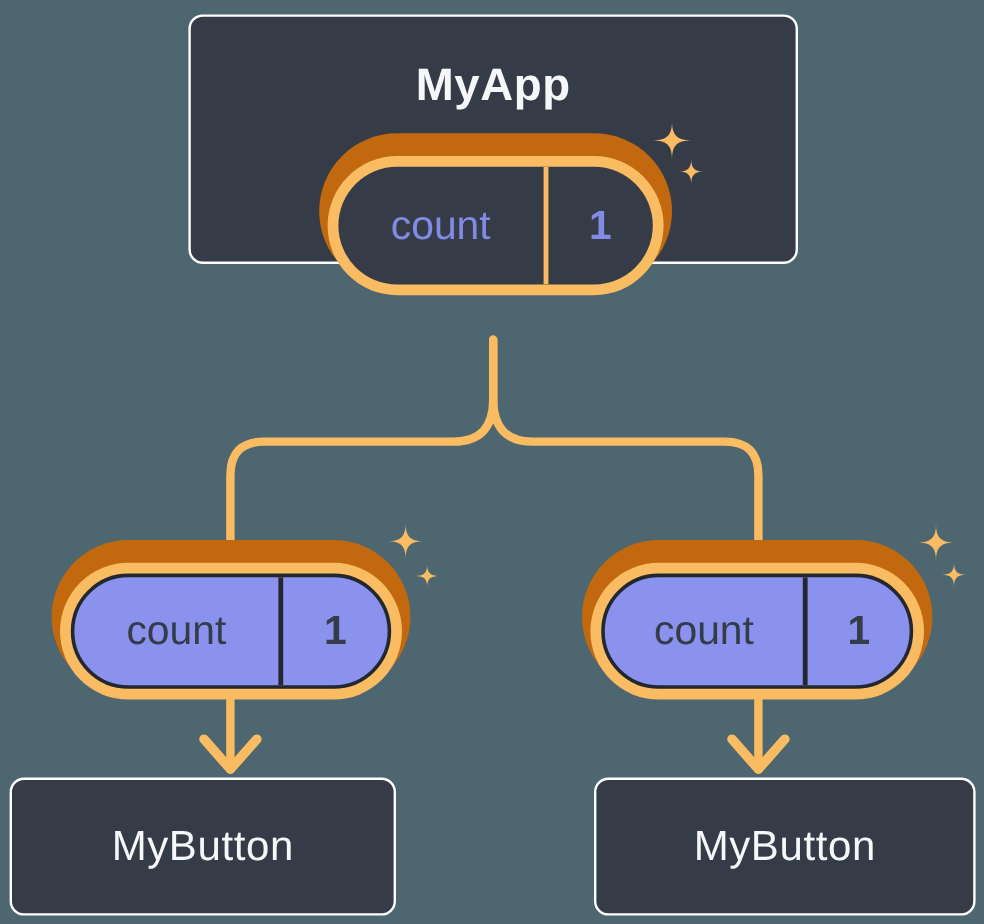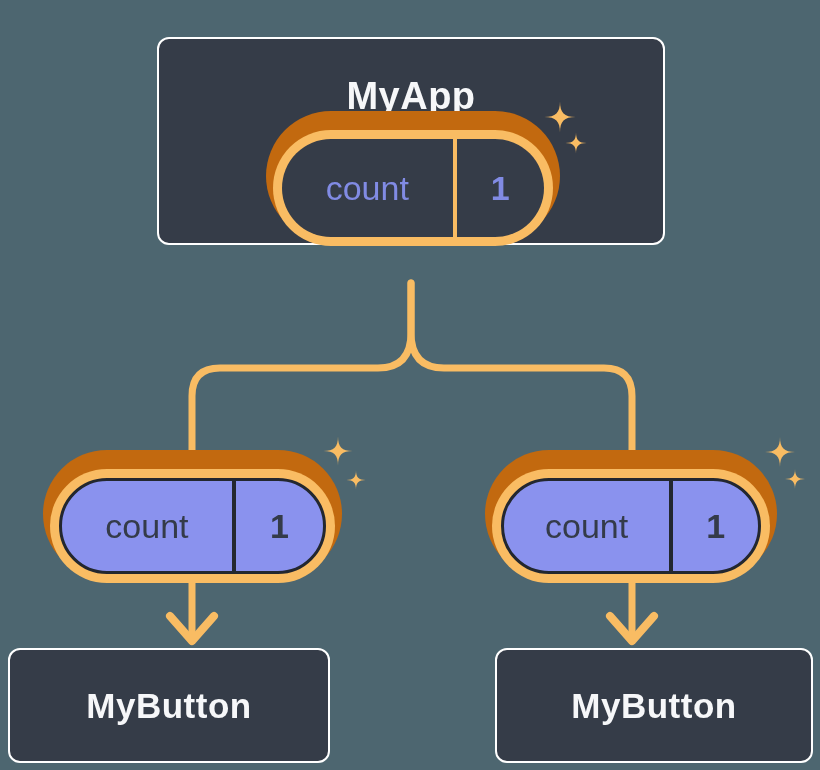--- a/index.html
+++ b/index.html
@@ -16,32 +16,32 @@
   .layer.sparkles{z-index:3;}
 
   .card{
     position:absolute;
     background:#353C48;
     border:2px solid #FFFFFF;
     border-radius:12px;
     z-index:2;
     color:#F6F7F9;
   }
-  .card-root{left:157px;top:12px;width:508px;height:208px;margin-top:25px;}
+  .card-root{left:157px;top:12px;width:508px;height:208px;}
   .card-root .card-title{
     margin-top:36px;
     text-align:center;
     font-size:38px;
     font-weight:600;
     letter-spacing:0.5px;
   }
   .card-child{display:flex;align-items:center;justify-content:center;}
   .card-left{left:8px;top:648px;width:322px;height:115px;}
   .card-right{left:495px;top:648px;width:318px;height:115px;}
-  .card-child .card-title{font-size:35px;font-weight:700;letter-spacing:0.5px;}
+  .card-child .card-title{font-size:35px;font-weight:400;letter-spacing:0.5px;}
 
   .pill{
     position:absolute;
     z-index:2;
     background:#C2690F;
     border-radius:999px;
     padding:7px;
   }
   .pill-root{left:266px;top:111px;width:294px;height:130px;}
   .pill-left{left:43px;top:450px;width:299px;height:128px;}

